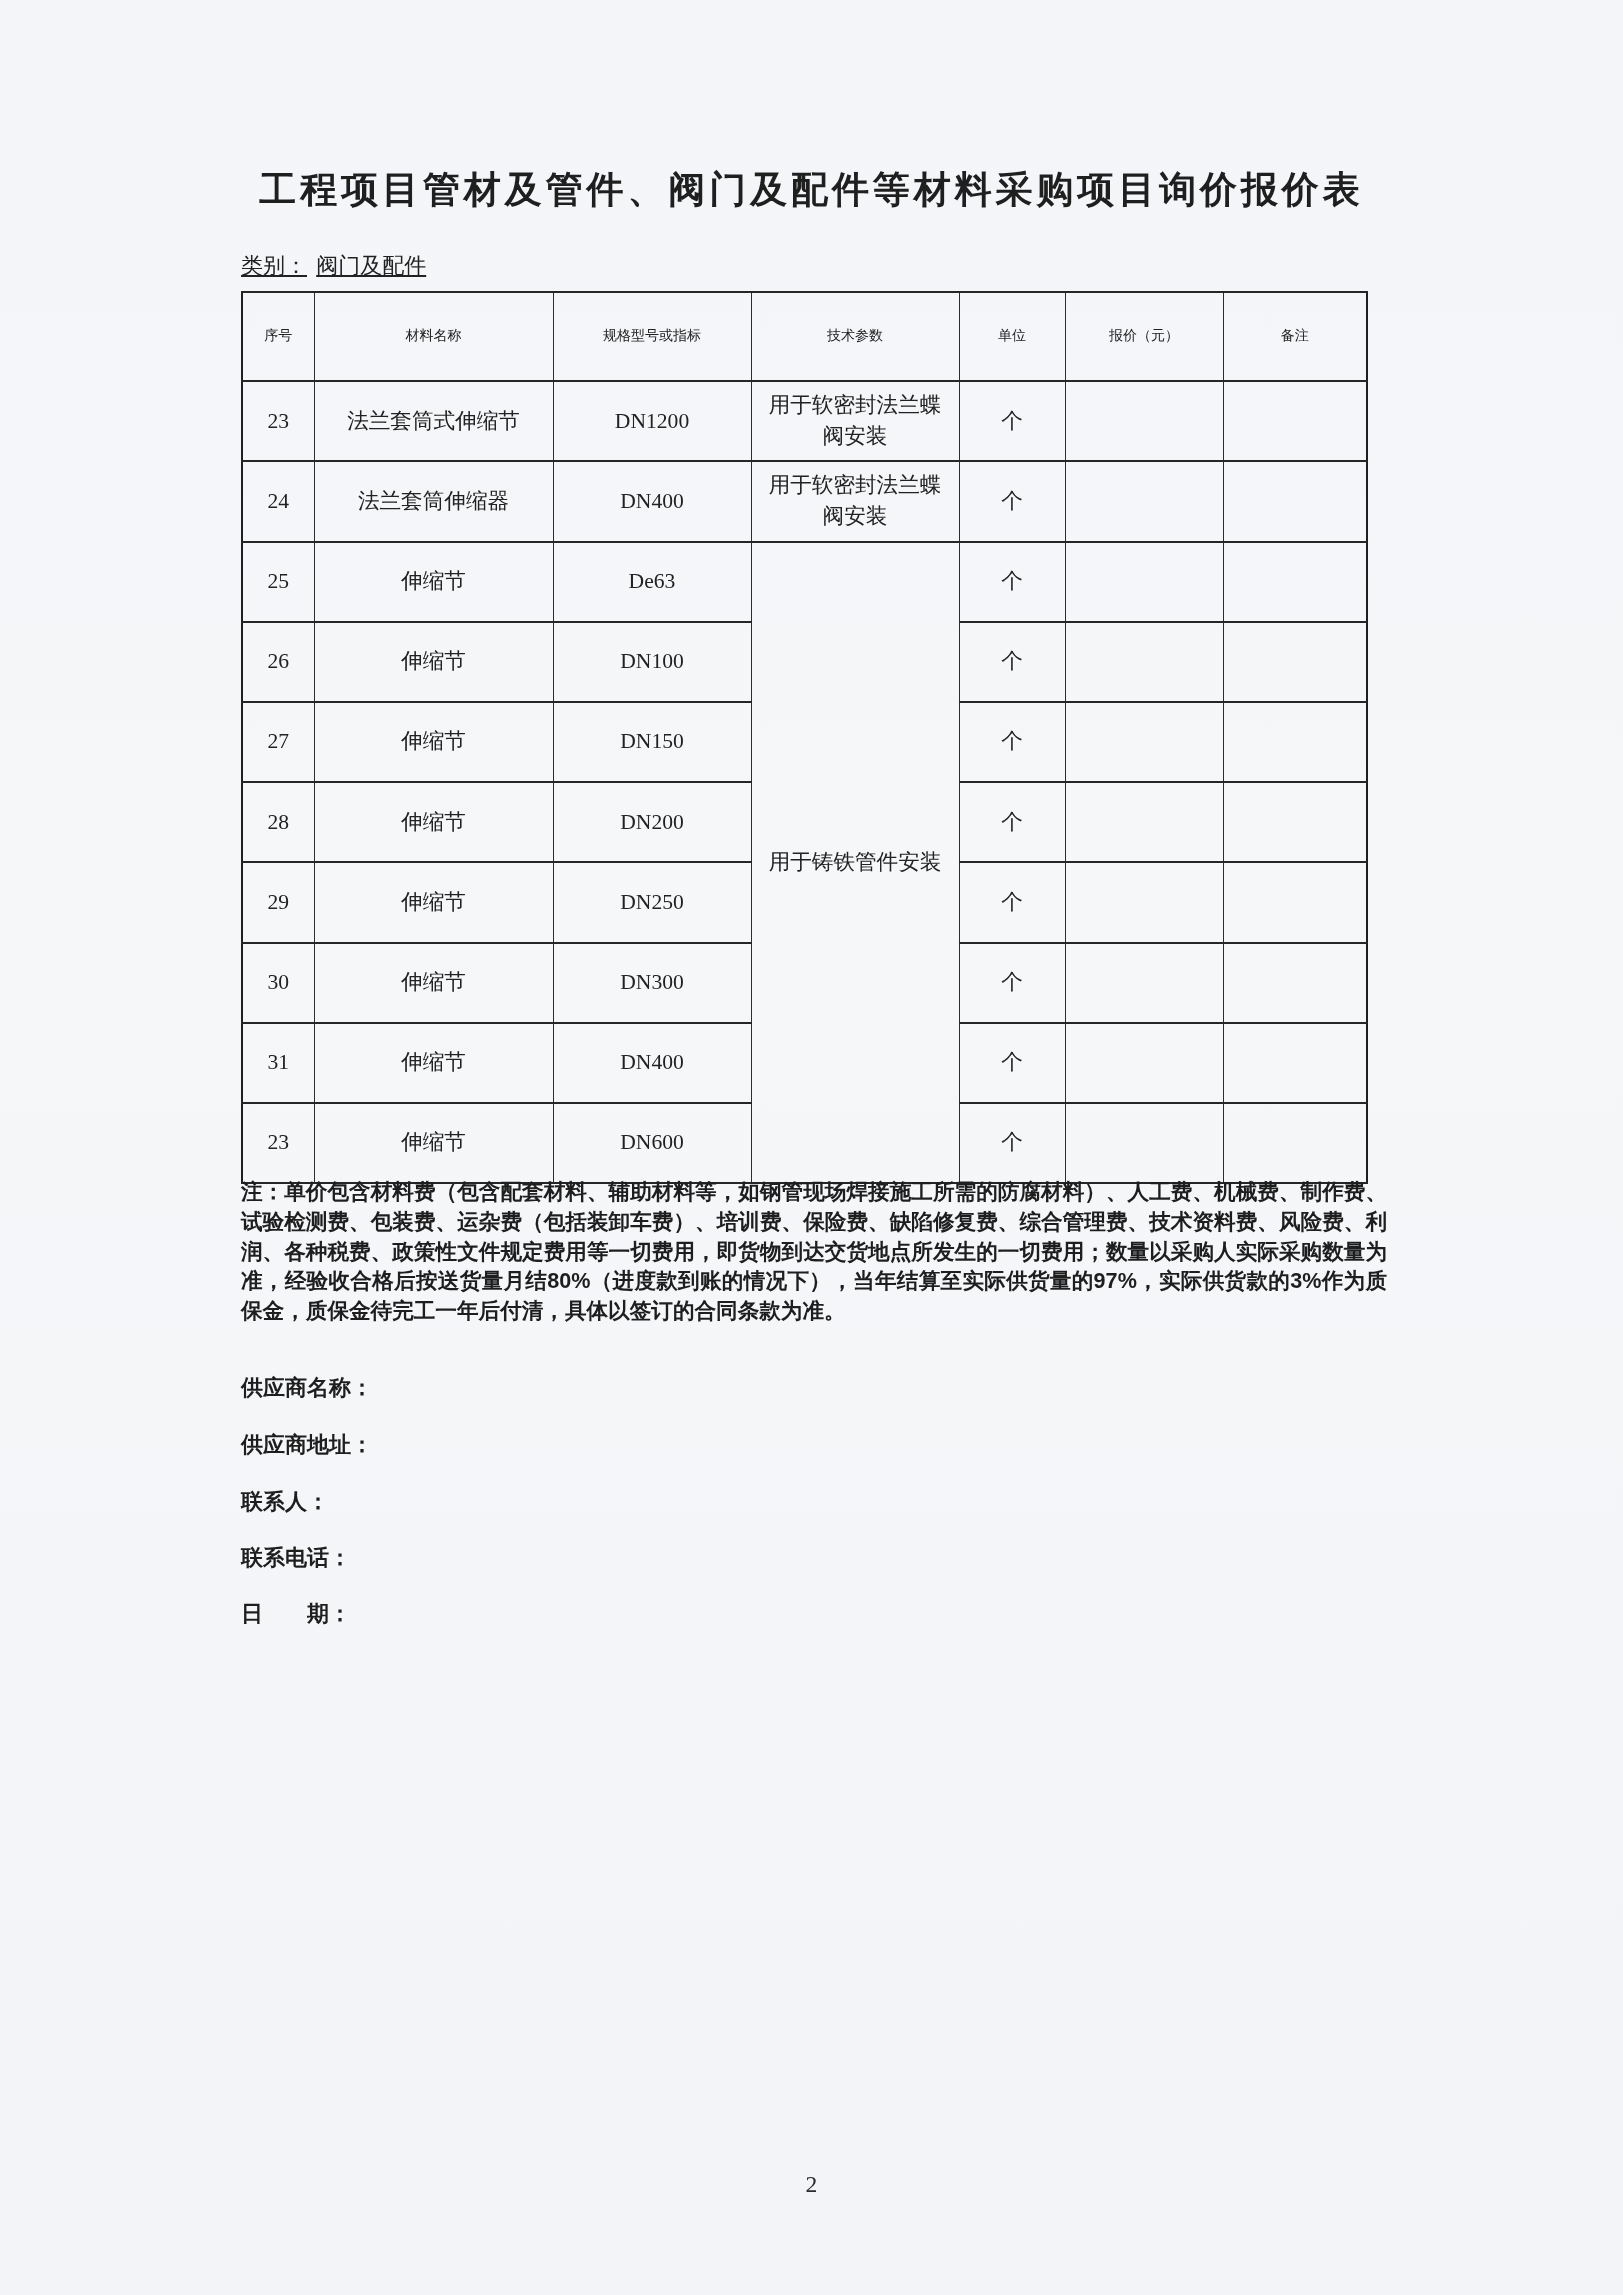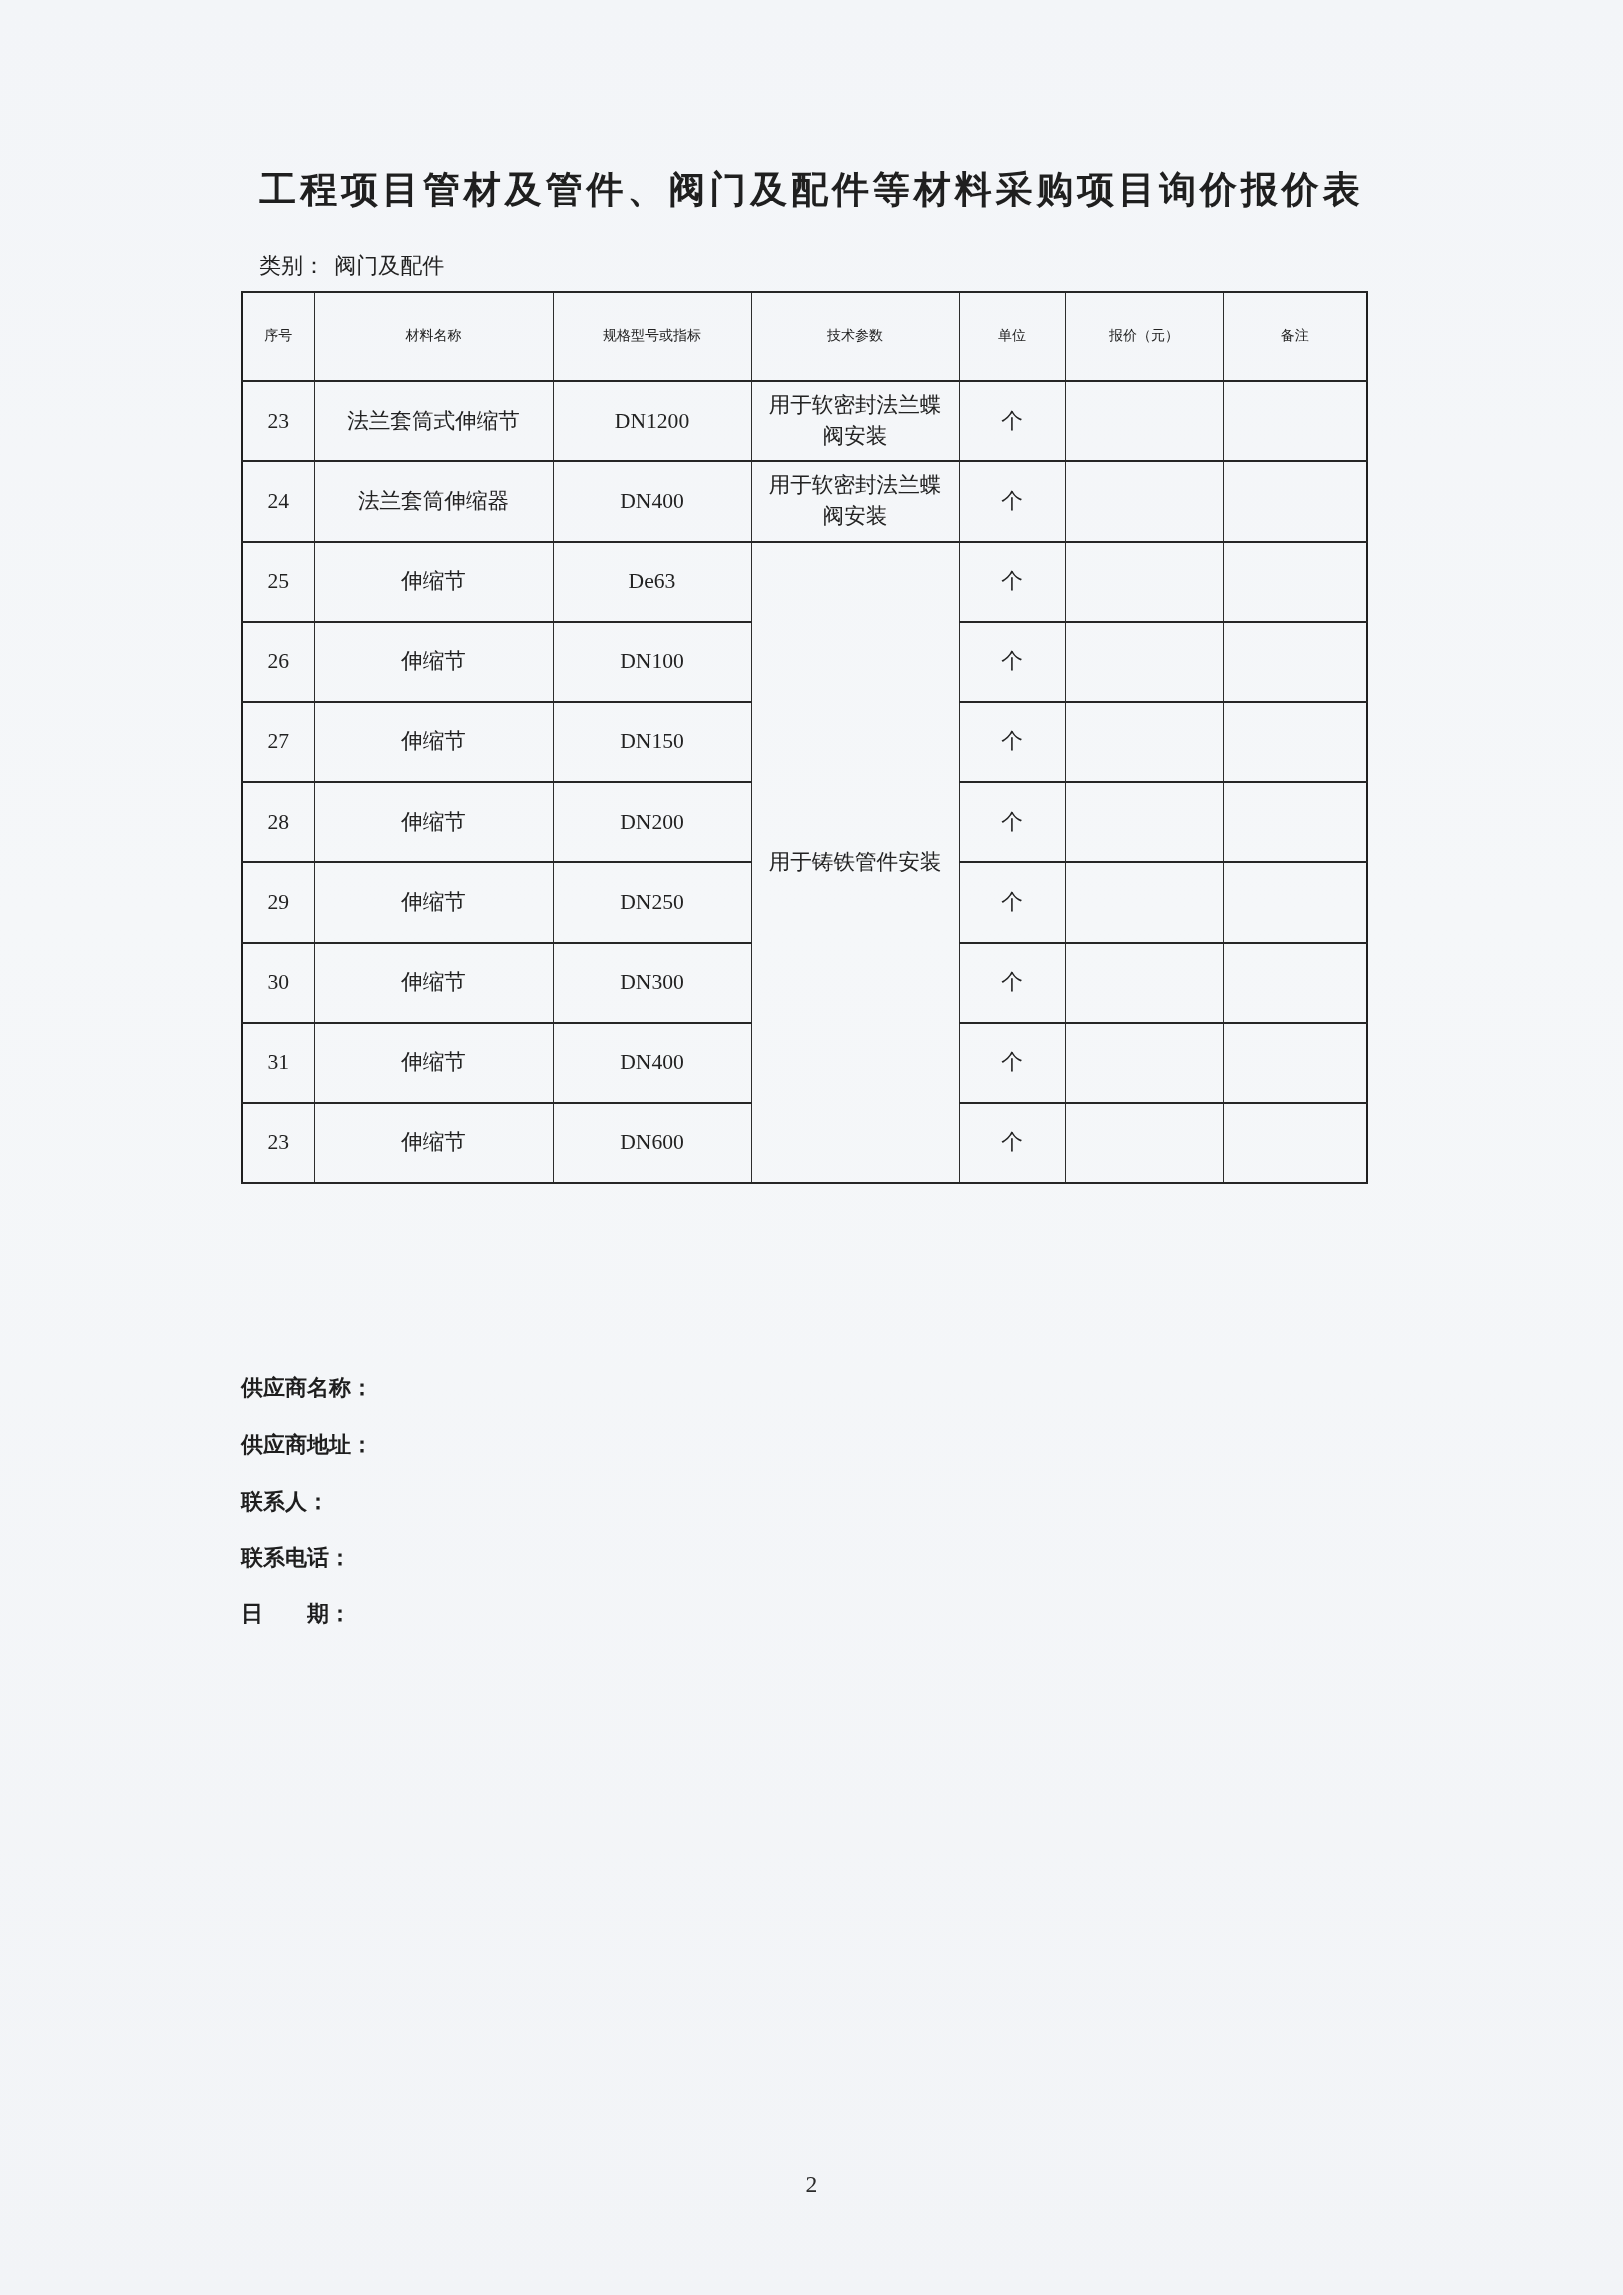--- a/index.html
+++ b/index.html
@@ -19,23 +19,24 @@
     position: absolute;
     top: 165px; left: 0; width: 1623px;
     text-align: center;
     font-size: 37px;
     font-weight: bold;
     letter-spacing: 3.9px;
     color: #1f1f1f;
   }
   .category-line {
     position: absolute;
-    top: 251px; left: 259px;
+    top: 251px; left: 241px;
     font-size: 22px;
     color: #222;
+    text-decoration: underline;
   }
   .category-line .cat-value { margin-left: 9.2px; }
   table.quote-table {
     position: absolute;
     top: 291px; left: 241px;
     width: 1126px;
     border-collapse: collapse;
     table-layout: fixed;
     background: transparent;
   }
@@ -208,20 +209,21 @@
         <td>23</td>
         <td>伸缩节</td>
         <td>DN600</td>
         <td>个</td>
         <td></td>
         <td></td>
       </tr>
     </tbody>
   </table>
 
+  <div class="note-block">注：单价包含材料费（包含配套材料、辅助材料等，如钢管现场焊接施工所需的防腐材料）、人工费、机械费、制作费、试验检测费、包装费、运杂费（包括装卸车费）、培训费、保险费、缺陷修复费、综合管理费、技术资料费、风险费、利润、各种税费、政策性文件规定费用等一切费用，即货物到达交货地点所发生的一切费用；数量以采购人实际采购数量为准，经验收合格后按送货量月结80%（进度款到账的情况下），当年结算至实际供货量的97%，实际供货款的3%作为质保金，质保金待完工一年后付清，具体以签订的合同条款为准。</div>
 
   <div class="footer-field ff-0">供应商名称：</div>
   <div class="footer-field ff-1">供应商地址：</div>
   <div class="footer-field ff-2">联系人：</div>
   <div class="footer-field ff-3">联系电话：</div>
   <div class="footer-field ff-4">日　　期：</div>
 
   <div class="page-number">2</div>
 
 </div>

